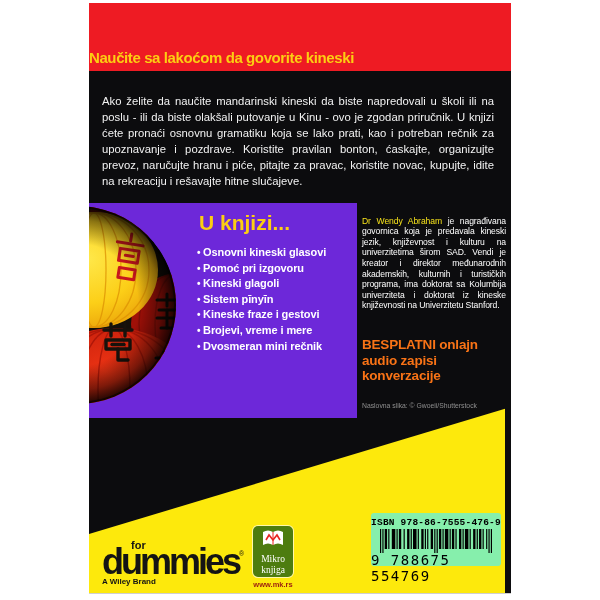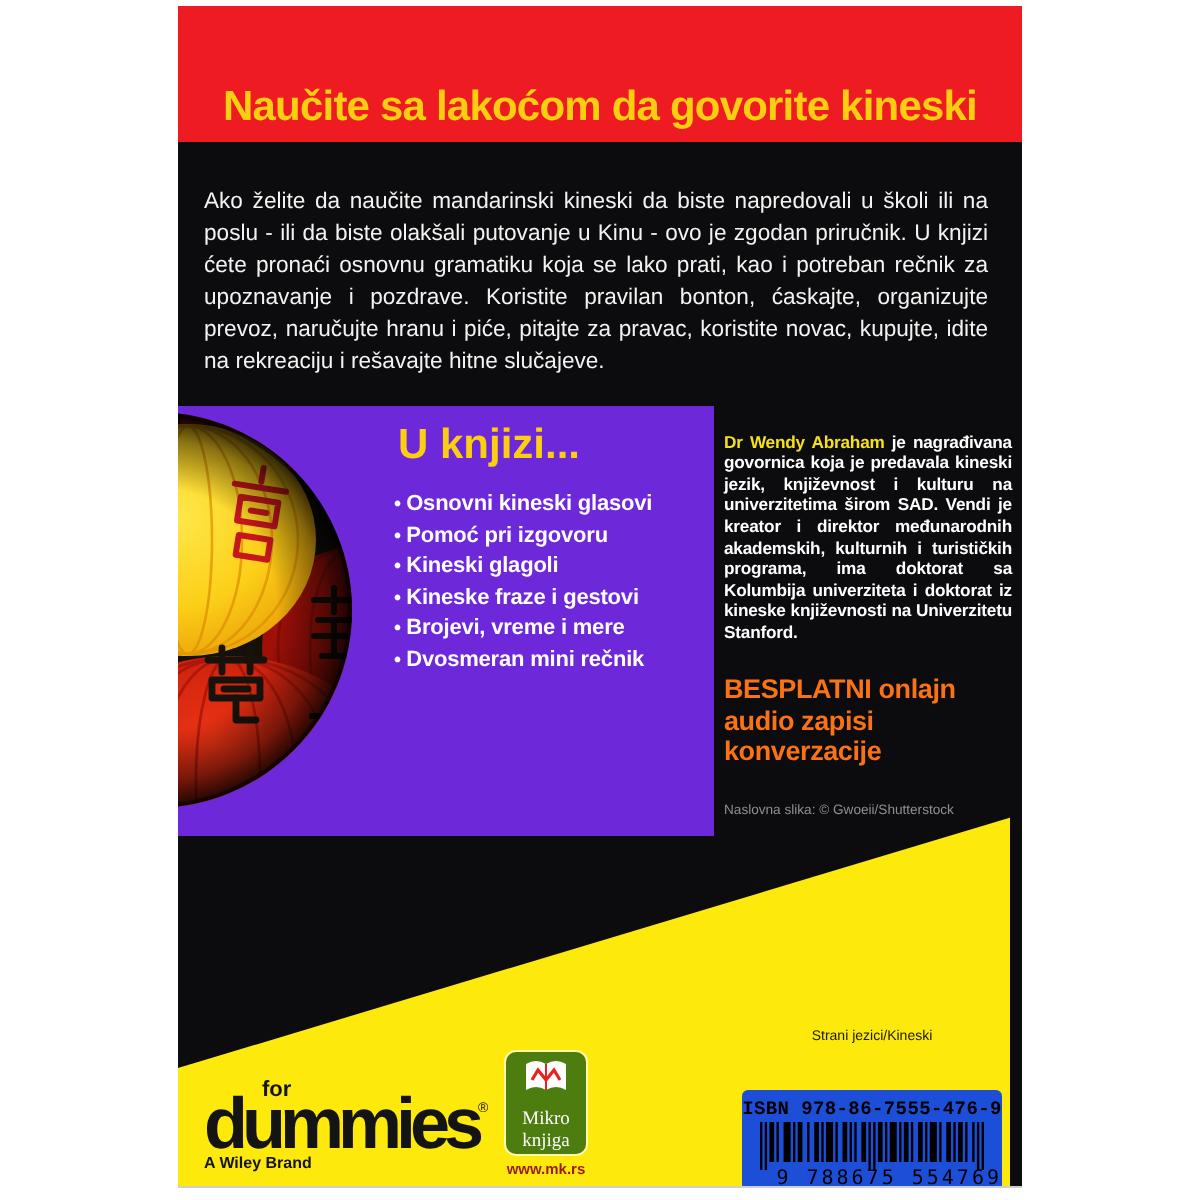--- a/index.html
+++ b/index.html
@@ -8,41 +8,41 @@
     font-family:"Liberation Sans","DejaVu Sans",sans-serif;
     -webkit-font-smoothing:antialiased;
   }
   .cover{
     position:absolute;left:89px;top:3px;width:422px;height:590px;
     background:#0c0c0e;overflow:hidden;border-bottom:1px solid #cfcfcf;
   }
   
   .band{position:absolute;left:0;top:0;width:422px;height:68px;background:#ee1b23;}
   .tagline{
-    position:absolute;left:0;bottom:5px;width:100%;text-align:center;
-    color:#fcce12;font-size:21px;font-weight:bold;letter-spacing:-0.4px;
+    position:absolute;left:0;bottom:5px;width:100%;
+    color:#fcce12;font-size:15px;font-weight:bold;letter-spacing:-0.4px;
   }
   
   .intro{
     position:absolute;left:13px;top:79px;width:392px;
     color:#f2f2f2;font-size:11.3px;line-height:16px;text-align:justify;
   }
   
   .redbox{position:absolute;left:0;top:200px;width:268px;height:215px;background:#6d28d9;}
   .lantern{position:absolute;left:-111px;top:3px;width:198px;height:198px;}
   .uk-head{position:absolute;left:110px;top:8px;color:#fcce12;font-size:21px;font-weight:bold;}
   .uk-list{position:absolute;left:108px;top:42px;margin:0;padding:0;list-style:none;}
   .uk-list li{
     color:#ffffff;font-size:11px;font-weight:bold;line-height:15.6px;letter-spacing:-0.1px;
   }
   .uk-list li::before{content:"• ";font-size:10px;}
   
   .author{
     position:absolute;left:273px;top:204px;width:144px;
-    color:#ffffff;font-size:8.6px;line-height:10.6px;font-weight:bold;
+    color:#ffffff;font-size:8.6px;line-height:10.6px;font-weight:normal;
     text-align:justify;letter-spacing:-0.1px;
   }
   .author .name{color:#f5e11a;}
   .free{
     position:absolute;left:273px;top:334px;color:#f97316;
     font-size:13.5px;line-height:15.5px;font-weight:bold;letter-spacing:-0.2px;
   }
   .credit{position:absolute;left:273px;top:399px;color:#8f8f8f;font-size:6.8px;}
   
   .wedge{
@@ -58,29 +58,29 @@
   .mikro-box{
     width:40px;height:51px;background:#4d7c0f;border-radius:5px;
     box-shadow:0 0 0 1px rgba(255,255,255,0.65);text-align:center;
   }
   .mikro-name{
     font-family:"Liberation Serif","DejaVu Serif",serif;
     color:#ffffff;font-size:9.5px;line-height:9.5px;padding-top:1px;
   }
   .mk-url{margin-top:3px;text-align:center;font-size:7.5px;font-weight:bold;color:#9b1c12;}
   .category{position:absolute;left:282px;top:112px;width:130px;text-align:center;font-size:7px;color:#1a1a1a;}
-  .isbnbox{position:absolute;left:282px;top:142px;width:130px;height:53px;background:#1d4ed8;border-radius:3px;}
+  .isbnbox{position:absolute;left:282px;top:110px;width:130px;height:53px;background:#86efac;border-radius:3px;}
   .isbn{
     text-align:center;font-family:"Liberation Mono","DejaVu Sans Mono",monospace;
     font-size:9.5px;font-weight:bold;color:#000;padding-top:4px;letter-spacing:0.2px;
   }
   .barcode{display:block;margin:1px auto 0;}
   .bdigits{
-    text-align:right;font-family:"DejaVu Sans Mono","Liberation Mono",monospace;
-    font-size:10px;color:#000;letter-spacing:1.5px;margin-top:-1px;
+    text-align:left;font-family:"DejaVu Sans Mono","Liberation Mono",monospace;
+    font-size:14px;color:#000;letter-spacing:1.5px;margin-top:-1px;
   }
 </style>
 </head>
 <body>
 
 <div class="cover">
 
   <div class="band">
     <div class="tagline">Naučite sa lakoćom da govorite kineski</div>
   </div>
@@ -168,20 +168,21 @@
         <circle cx="99" cy="99" r="99" fill="url(#vg)"></circle>
         <circle cx="99" cy="99" r="98" fill="none" stroke="#000" stroke-width="2" opacity="0.5"></circle>
       </g>
     </svg>
 
     <div class="uk-head">U knjizi...</div>
     <ul class="uk-list">
       <li>Osnovni kineski glasovi</li>
       <li>Pomoć pri izgovoru</li>
       <li>Kineski glagoli</li>
+      <li>Sistem pīnyīn</li>
       <li>Kineske fraze i gestovi</li>
       <li>Brojevi, vreme i mere</li>
       <li>Dvosmeran mini rečnik</li>
     </ul>
   </div>
 
   <p class="author"><span class="name">Dr Wendy Abraham</span><span> je nagrađivana govornica koja je predavala kineski jezik, književnost i kulturu na univerzitetima širom SAD. Vendi je kreator i direktor međunarodnih akademskih, kulturnih i turističkih programa, ima doktorat sa Kolumbija univerziteta i doktorat iz kineske književnosti na Univerzitetu Stanford.</span></p>
 
   <div class="free">
     <div>BESPLATNI onlajn</div>

